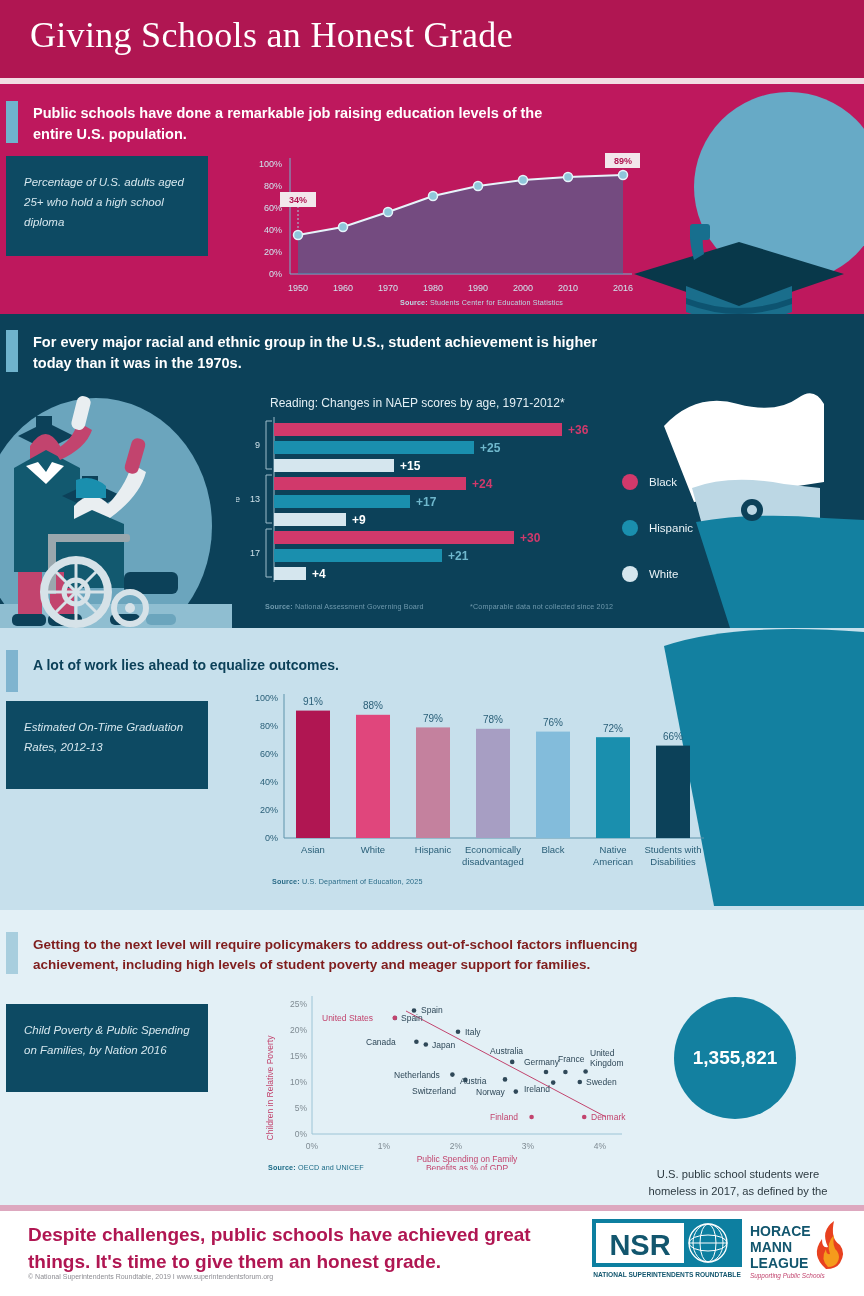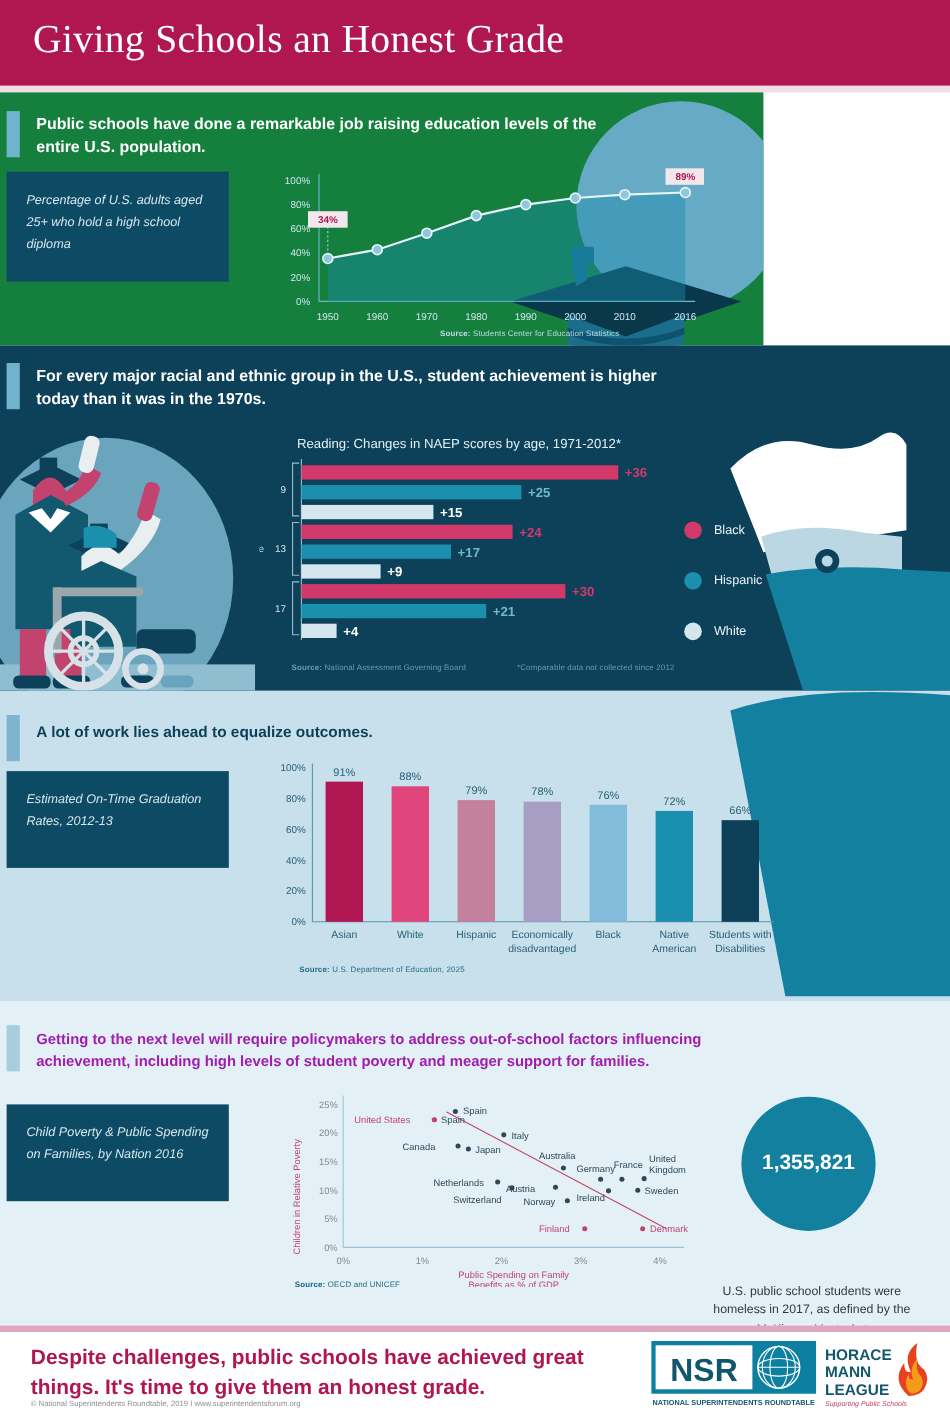--- a/index.html
+++ b/index.html
@@ -20,22 +20,22 @@
     font-family:"Liberation Serif", serif;
     font-size:36px; color:#ffffff; letter-spacing:.3px;
   }
   .header-rule {
     position:absolute; left:0; top:78px; width:864px; height:6px;
     background:#f2dde4;
   }
 
   
   .sec1 {
-    position:absolute; left:0; top:84px; width:694px; height:230px;
-    background:#15803d; overflow:hidden;
+    position:absolute; left:0; top:84px; width:864px; height:230px;
+    background:#be185d; overflow:hidden;
   }
   .sec1 .bg-circle {
     position:absolute; right:-20px; top:8px; width:190px; height:190px;
     border-radius:50%; background:#67aac6;
   }
   .cap { position:absolute; right:10px; top:140px; width:230px; height:110px; }
   .sec-headline {
     position:absolute; font-weight:bold; line-height:1.45;
   }
   .tick-accent {
@@ -85,21 +85,21 @@
   .s3-accent { left:6px; top:22px; background:#7fb4cf; }
   .s3-info { left:6px; top:73px; width:202px; height:88px; }
   .grad { position:absolute; left:240px; top:58px; width:470px; height:195px; }
   .s3-src { left:272px; top:249px; color:#2a6b87; }
 
   
   .sec4 {
     position:absolute; left:0; top:910px; width:864px; height:295px;
     background:#e3f0f6; overflow:hidden;
   }
-  .s4-head { left:33px; top:25px; width:690px; font-size:13.5px; color:#a21caf; }
+  .s4-head { left:33px; top:25px; width:690px; font-size:13.5px; color:#7f1d1d; }
   .s4-accent { left:6px; top:22px; background:#a8cede; }
   .s4-info { left:6px; top:94px; width:202px; height:88px; }
   .scatter { position:absolute; left:262px; top:80px; width:370px; height:180px; }
   .stat-circle {
     position:absolute; left:674px; top:87px; width:122px; height:122px;
     border-radius:50%; background:#1380a0;
     display:flex; align-items:center; justify-content:center;
     color:#fff; font-size:19px; font-weight:bold;
   }
   .stat-caption {

